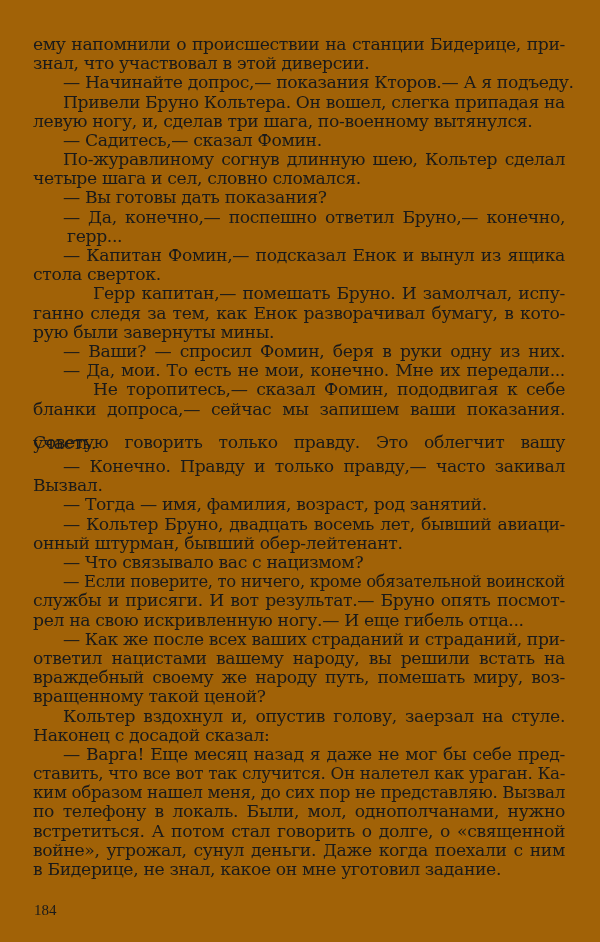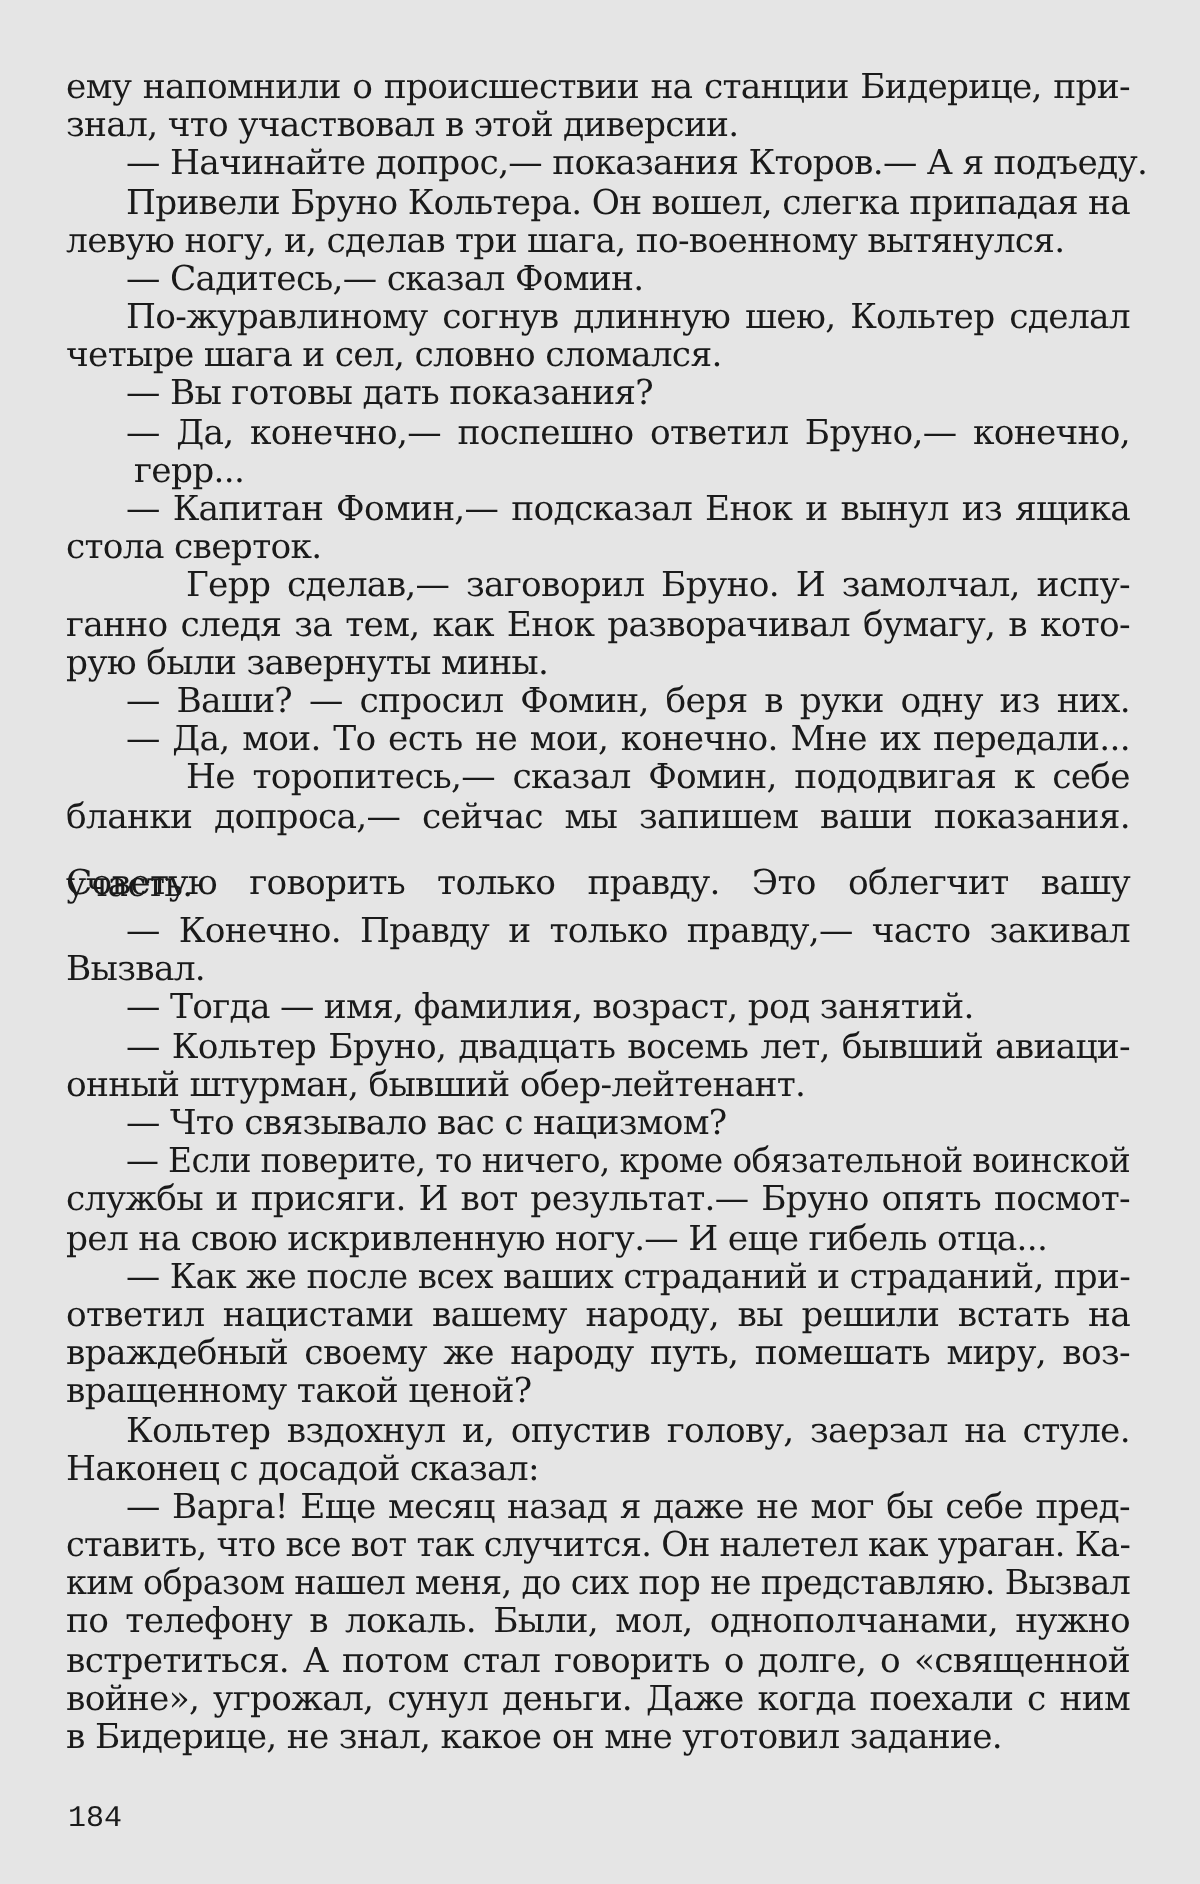--- a/index.html
+++ b/index.html
@@ -1,57 +1,57 @@
 <!DOCTYPE html>
 <html><head>
   <meta charset="utf-8">
   <style>
     html, body { margin: 0; padding: 0; background: #ffffff; }
     body { width: 600px; height: 942px; position: relative; overflow: hidden; }
     .page {
       position: absolute; left: 0; top: 0; width: 600px; height: 942px;
-      background: #e5e5e5; color: #1a1a1a;
+      background: #a16207; color: #1a1a1a;
       font-family: "DejaVu Serif", "Liberation Serif", serif;
     }
     .line {
       position: absolute; left: 33px; width: 532px;
       font-size: 17.2px; line-height: 22px; height: 22px;
       white-space: nowrap;
       text-align: justify; text-align-last: justify;
       letter-spacing: -0.35px;
       transform-origin: left top;
     }
     .line.last { text-align-last: left; }
     .line.indent { left: 63px; width: 502px; }
     .line.indent2 { left: 93px; width: 472px; }
     .pagenum {
       position: absolute; left: 34px; top: 900px;
       font-size: 15px; line-height: 20px; color: #1a1a1a;
-      font-family: Liberation Mono, monospace;
+      font-family: Liberation Serif, serif;
     }
   </style>
 </head>
 <body>
 
 <div class="page">
   <div id="text-body">
       <div class="line" style="top: 33px; white-space: nowrap;">ему напомнили о происшествии на станции Бидерице, при-</div>
       <div class="line last" style="top: 52px; white-space: nowrap;">знал, что участвовал в этой диверсии.</div>
       <div class="line indent" style="top: 71px; white-space: nowrap;">— Начинайте допрос,— показания Кторов.— А я подъеду.</div>
       <div class="line indent" style="top: 91px; white-space: nowrap; transform: scaleX(0.9972); width: 503.391px; text-align-last: left;">Привели Бруно Кольтера. Он вошел, слегка припадая на</div>
       <div class="line last" style="top: 110px; white-space: nowrap;">левую ногу, и, сделав три шага, по-военному вытянулся.</div>
       <div class="line indent last" style="top: 129px; white-space: nowrap;">— Садитесь,— сказал Фомин.</div>
       <div class="line indent" style="top: 148px; white-space: nowrap;">По-журавлиному согнув длинную шею, Кольтер сделал</div>
       <div class="line last" style="top: 167px; white-space: nowrap;">четыре шага и сел, словно сломался.</div>
       <div class="line indent last" style="top: 186px; white-space: nowrap;">— Вы готовы дать показания?</div>
       <div class="line indent" style="top: 206px; white-space: nowrap;">— Да, конечно,— поспешно ответил Бруно,— конечно,</div>
       <div class="line last" style="top: 225px; white-space: nowrap; margin-left: 34px;">герр...</div>
       <div class="line indent" style="top: 244px; white-space: nowrap;">— Капитан Фомин,— подсказал Енок и вынул из ящика</div>
       <div class="line last" style="top: 263px; white-space: nowrap;">стола сверток.</div>
-      <div class="line indent2" style="top: 282px; white-space: nowrap;">Герр сделав,— заговорил Бруно. И замолчал, испу-</div>
+      <div class="line indent2" style="top: 282px; white-space: nowrap;">Герр капитан,— помешать Бруно. И замолчал, испу-</div>
       <div class="line" style="top: 302px; white-space: nowrap;">ганно следя за тем, как Енок разворачивал бумагу, в кото-</div>
       <div class="line last" style="top: 321px; white-space: nowrap;">рую были завернуты мины.</div>
       <div class="line indent" style="top: 340px; white-space: nowrap;">— Ваши? — спросил Фомин, беря в руки одну из них.</div>
       <div class="line indent" style="top: 359px; white-space: nowrap;">— Да, мои. То есть не мои, конечно. Мне их передали...</div>
       <div class="line indent2" style="top: 378px; white-space: nowrap;">Не торопитесь,— сказал Фомин, пододвигая к себе</div>
       <div class="line" style="top: 398px; white-space: nowrap;">бланки допроса,— сейчас мы запишем ваши показания.</div>
       <div class="line" style="top: 417px; white-space: nowrap; margin-top: 14px;">Советую говорить только правду. Это облегчит вашу</div>
       <div class="line last" style="top: 432px; white-space: nowrap;">участь.</div>
       <div class="line indent" style="top: 455px; white-space: nowrap;">— Конечно. Правду и только правду,— часто закивал</div>
       <div class="line last" style="top: 474px; white-space: nowrap;">Вызвал.</div>

